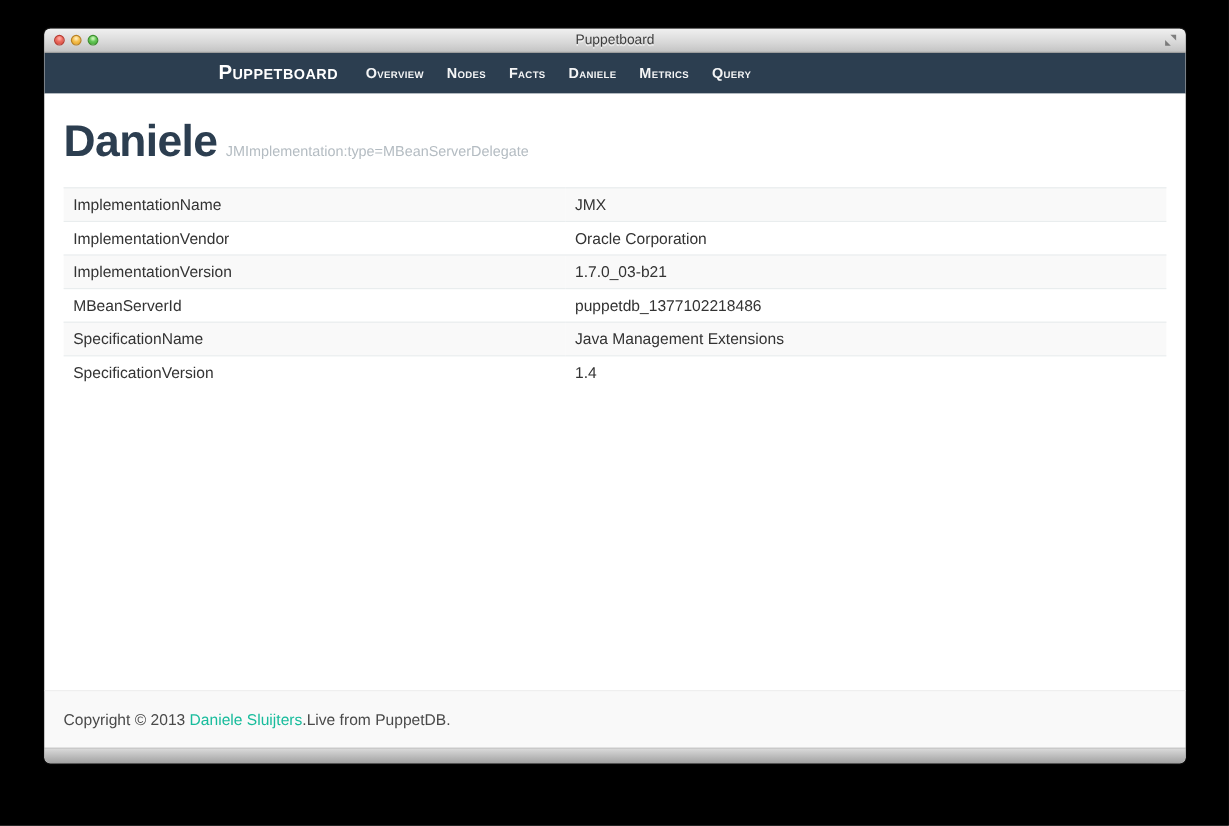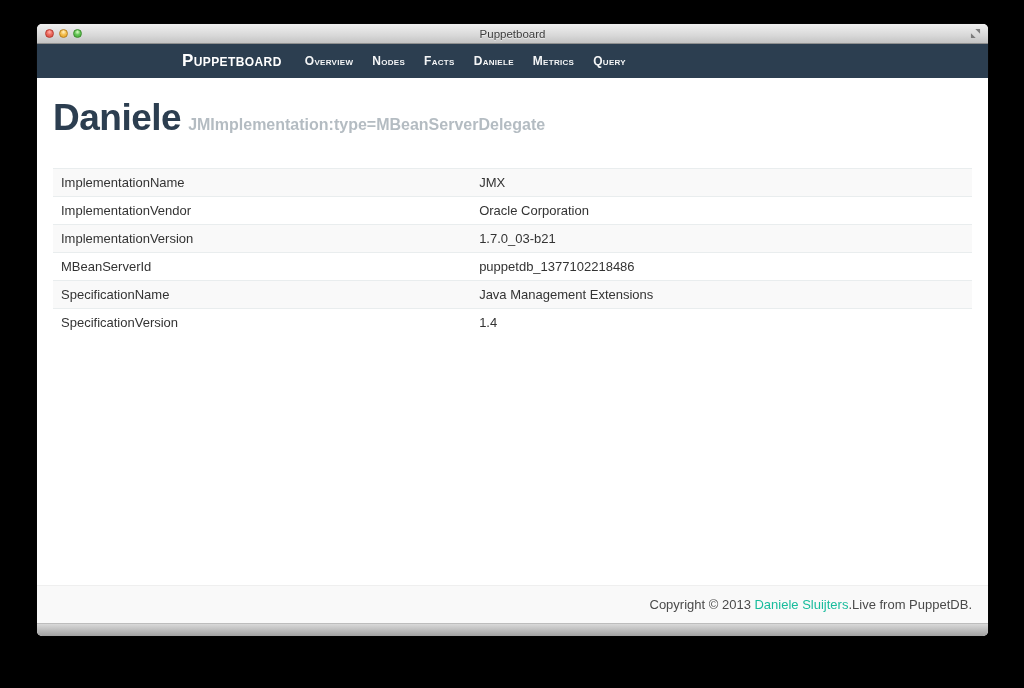--- a/index.html
+++ b/index.html
@@ -94,50 +94,50 @@
     overflow: hidden;
   }
   .page-header {
     font-size: 37px;
     font-weight: bold;
     color: var(--heading-color, #2c3e50);
     letter-spacing: -0.5px;
     line-height: 1.1;
   }
   .page-header small {
-    font-size: 16px;
-    font-weight: bold;
+    font-size: 12px;
+    font-weight: normal;
     color: var(--subtitle-color, #b4bcc2);
     letter-spacing: 0;
     margin-left: 7px;
   }
   table.metric-table {
     width: 100%;
-    margin-top: 29px;
+    margin-top: 17px;
     border-collapse: collapse;
     font-size: 13px;
     color: #333333;
   }
   table.metric-table td {
     padding: 6px 8px;
     height: 27px;
     border-top: 1px solid var(--table-border, #e9edee);
     vertical-align: middle;
   }
   table.metric-table td.key-col { width: 45.5%; }
   table.metric-table tr:nth-child(odd) td { background: var(--stripe-bg, #f9f9f9); }
   
   .footer {
     flex: 0 0 auto;
-    height: 38px;
+    height: 48px;
     background: var(--footer-bg, #f9f9f9);
     border-top: 1px solid #efefef;
     display: flex;
     align-items: center;
-    justify-content: flex-end;
+    justify-content: flex-start;
     padding: 0 16px;
     font-size: 13px;
     color: #4a4a4a;
   }
   .footer a {
     color: var(--link-color, #18bc9c);
     text-decoration: none;
     cursor: pointer;
   }
   

